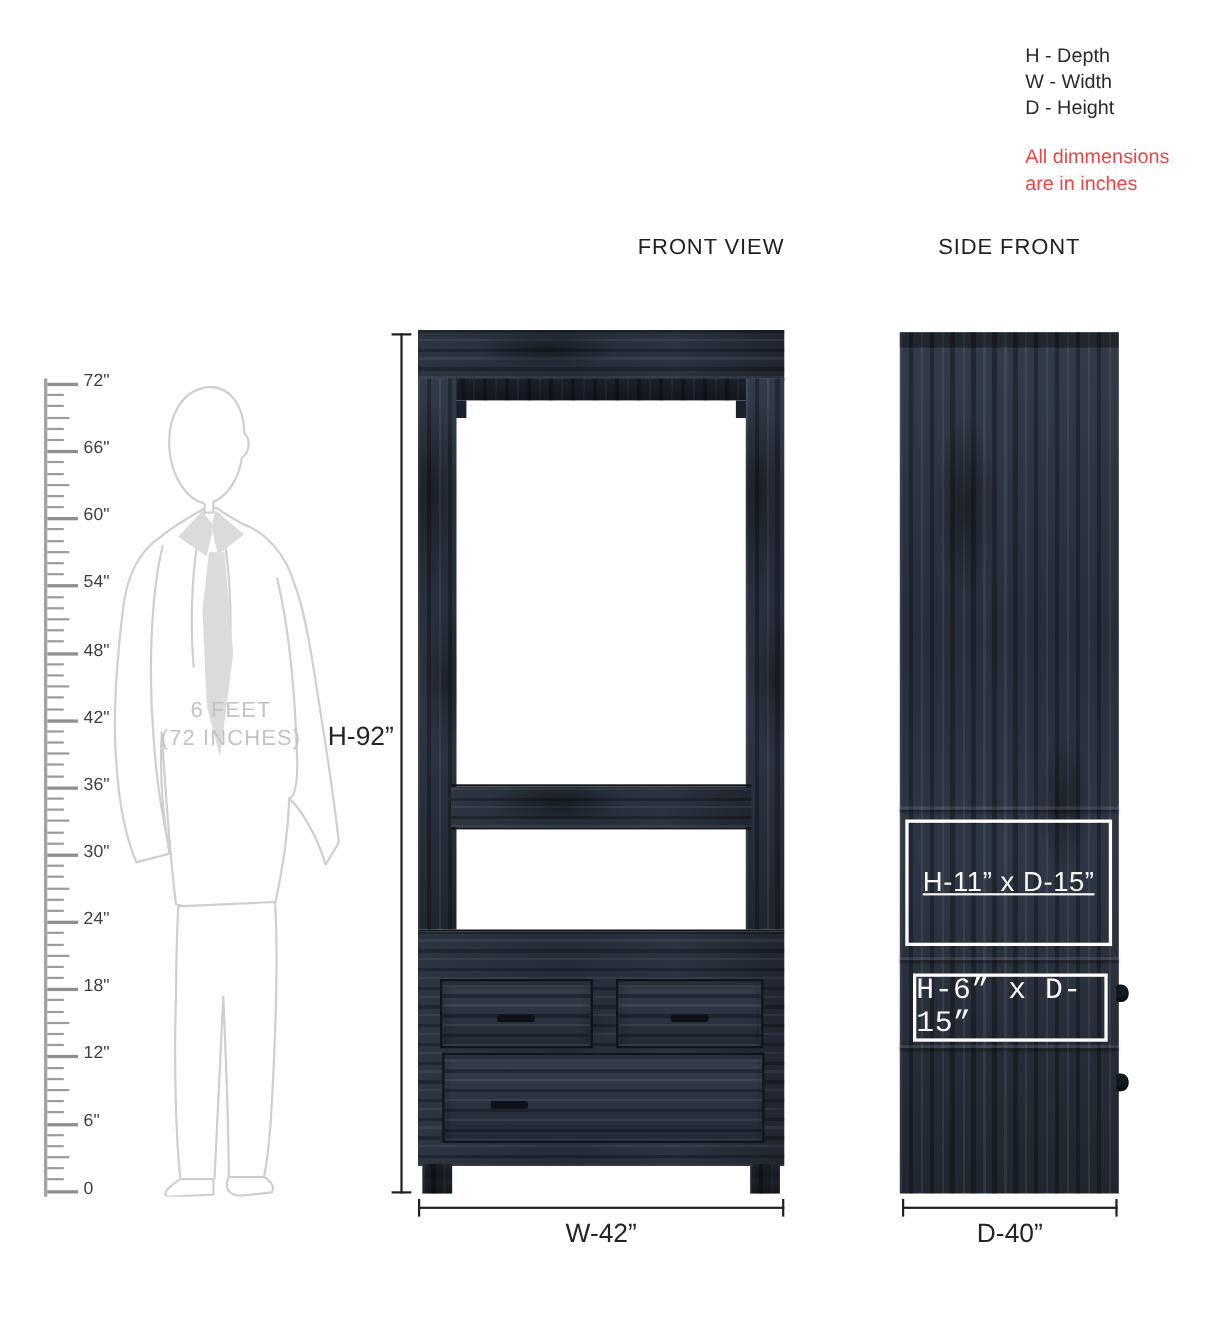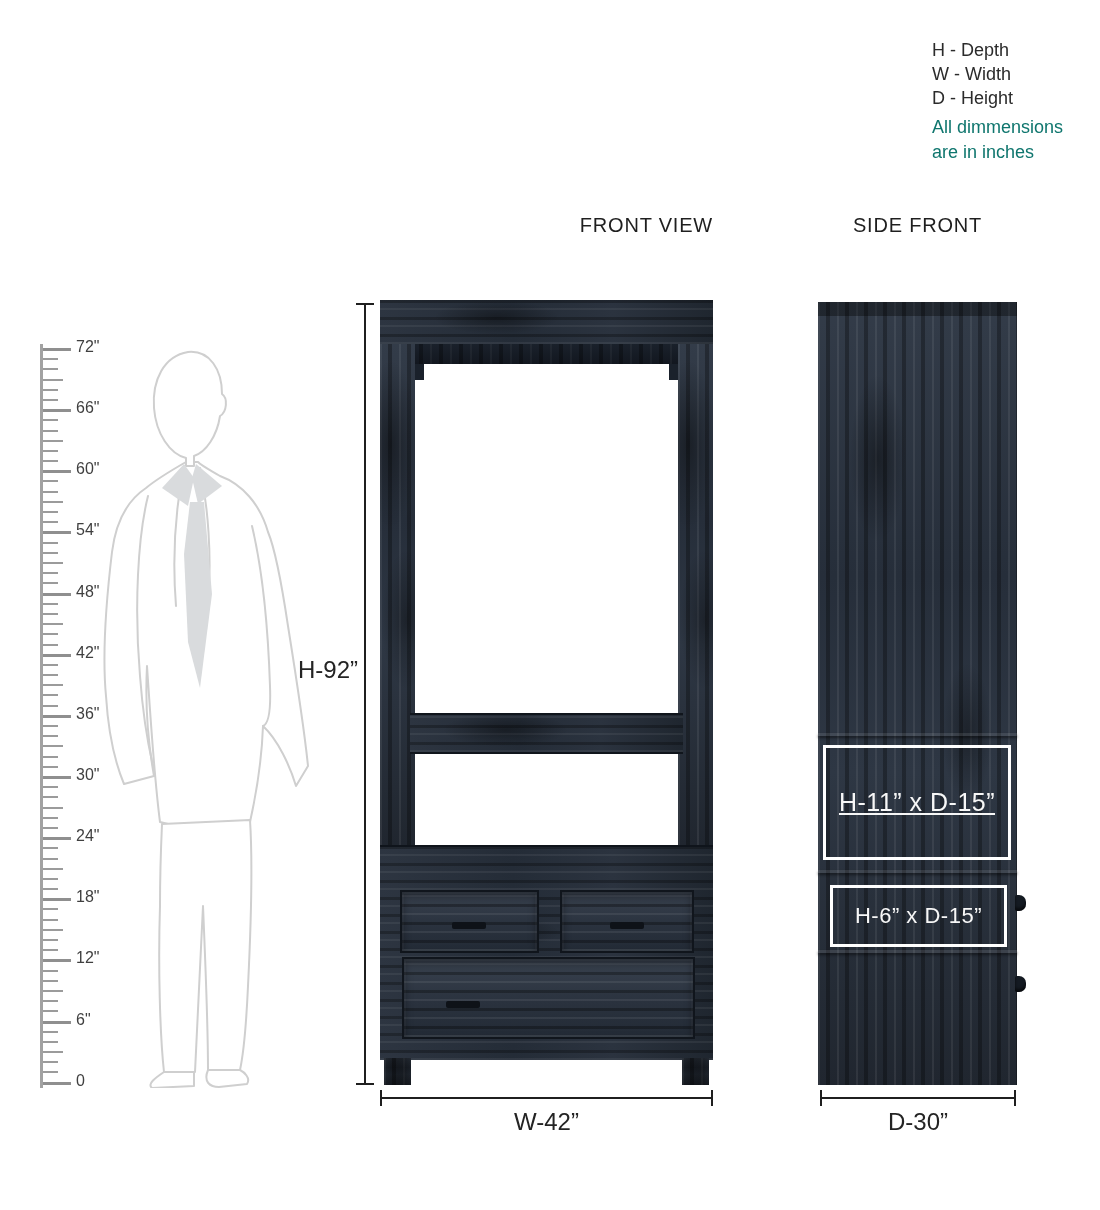--- a/index.html
+++ b/index.html
@@ -3,21 +3,21 @@
 <meta charset="utf-8">
 <style>
   html,body{margin:0;padding:0;background:#ffffff;}
   .canvas{position:relative;width:1100px;height:1210px;background:#ffffff;overflow:hidden;
           font-family:"Liberation Sans", sans-serif;color:#2b2b2b;}
   .abs{position:absolute;}
 
   
   .legend{left:932px;top:38px;width:165px;}
   .legend .ln{font-size:18px;line-height:24px;color:#2b2b2b;}
-  .legend .note{margin-top:5px;font-size:18px;line-height:25px;color:#0f766e;}
+  .legend .note{margin-top:20px;font-size:18px;line-height:25px;color:#ef4444;}
 
   
   .view-title{font-size:20px;letter-spacing:0.8px;color:#1f1f1f;text-align:center;}
   .t-front{left:380px;top:214px;width:333px;text-align:right;}
   .t-side{left:818px;top:214px;width:199px;}
 
   
   #ruler-layer{left:40px;top:340px;width:130px;height:760px;}
   .rline{position:absolute;left:0;top:4px;width:3px;height:744px;background:#a2a2a2;}
   .rtick{position:absolute;left:3px;height:2px;width:15px;background:#9b9b9b;}
@@ -211,20 +211,24 @@
 
     <path fill="#ffffff" d="M88,6 C110,4 122,24 122,48
       C128,52 127,66 120,70 C117,90 106,106 94,110 L94,120 L86,120 L86,112
       C70,108 56,88 54,62 C52,34 64,10 88,6 Z"></path>
 
     <path fill="#d9dbdd" stroke="none" d="M84,118 L62,142 L88,160 L94,132 Z"></path>
     <path fill="#d9dbdd" stroke="none" d="M96,118 L122,140 L98,158 L92,132 Z"></path>
 
     <path fill="#d9dbdd" stroke="none" d="M90,156 L104,156 L112,248 L100,342 L88,296 L84,208 Z"></path>
   </svg>
+  <div class="abs fig-caption">
+    <div>6 FEET</div>
+    <div>(72 INCHES)</div>
+  </div>
 
   <div class="abs" id="front-view">
     <div class="abs fv-top wood-h"></div>
     <div class="abs fv-recess wood-dark"></div>
     <div class="abs fv-bracket" style="left:30px;"></div>
     <div class="abs fv-bracket" style="left:289px;"></div>
     <div class="abs fv-post wood-v" style="left:0;"></div>
     <div class="abs fv-post wood-v" style="left:298px;"></div>
     <div class="abs fv-midrail wood-h"></div>
     <div class="abs fv-base wood-h">
@@ -245,34 +249,34 @@
   <div class="abs" id="side-view">
     <div class="abs sv-panel wood-v"></div>
     <div class="abs sv-topband"></div>
     <div class="abs sv-seam" style="top:431px;"></div>
     <div class="abs sv-seam" style="top:568px;"></div>
     <div class="abs sv-seam" style="top:648px;"></div>
     <div class="sv-box" style="left:5px;top:443px;width:182px;height:109px;">
       <span style="font-size:25px;text-decoration:underline;">H-11” x D-15”</span>
     </div>
     <div class="sv-box" style="left:12px;top:583px;width:171px;height:56px;">
-      <span style="font-size:22px;">H-6” x D-15”</span>
+      <span style="font-size:27px;font-family:Liberation Mono, monospace;">H-6” x D-15”</span>
     </div>
     <div class="abs sv-knob" style="top:593px;"></div>
     <div class="abs sv-knob" style="top:674px;"></div>
   </div>
 
   <div class="abs dim" style="left:364px;top:303px;width:2px;height:782px;"></div>
   <div class="abs dim" style="left:356px;top:303px;width:18px;height:2px;"></div>
   <div class="abs dim" style="left:356px;top:1083px;width:18px;height:2px;"></div>
   <div class="abs dim-label" style="left:286px;top:656px;width:72px;text-align:right;">H-92”</div>
 
   <div class="abs dim" style="left:380px;top:1097px;width:333px;height:2px;"></div>
   <div class="abs dim" style="left:380px;top:1090px;width:2px;height:16px;"></div>
   <div class="abs dim" style="left:711px;top:1090px;width:2px;height:16px;"></div>
   <div class="abs dim-label" style="left:380px;top:1108px;width:333px;text-align:center;">W-42”</div>
 
   <div class="abs dim" style="left:820px;top:1097px;width:196px;height:2px;"></div>
   <div class="abs dim" style="left:820px;top:1090px;width:2px;height:16px;"></div>
   <div class="abs dim" style="left:1014px;top:1090px;width:2px;height:16px;"></div>
-  <div class="abs dim-label" style="left:820px;top:1108px;width:196px;text-align:center;">D-30”</div>
+  <div class="abs dim-label" style="left:820px;top:1108px;width:196px;text-align:center;">D-40”</div>
 
 </div>
 
 </body></html>

